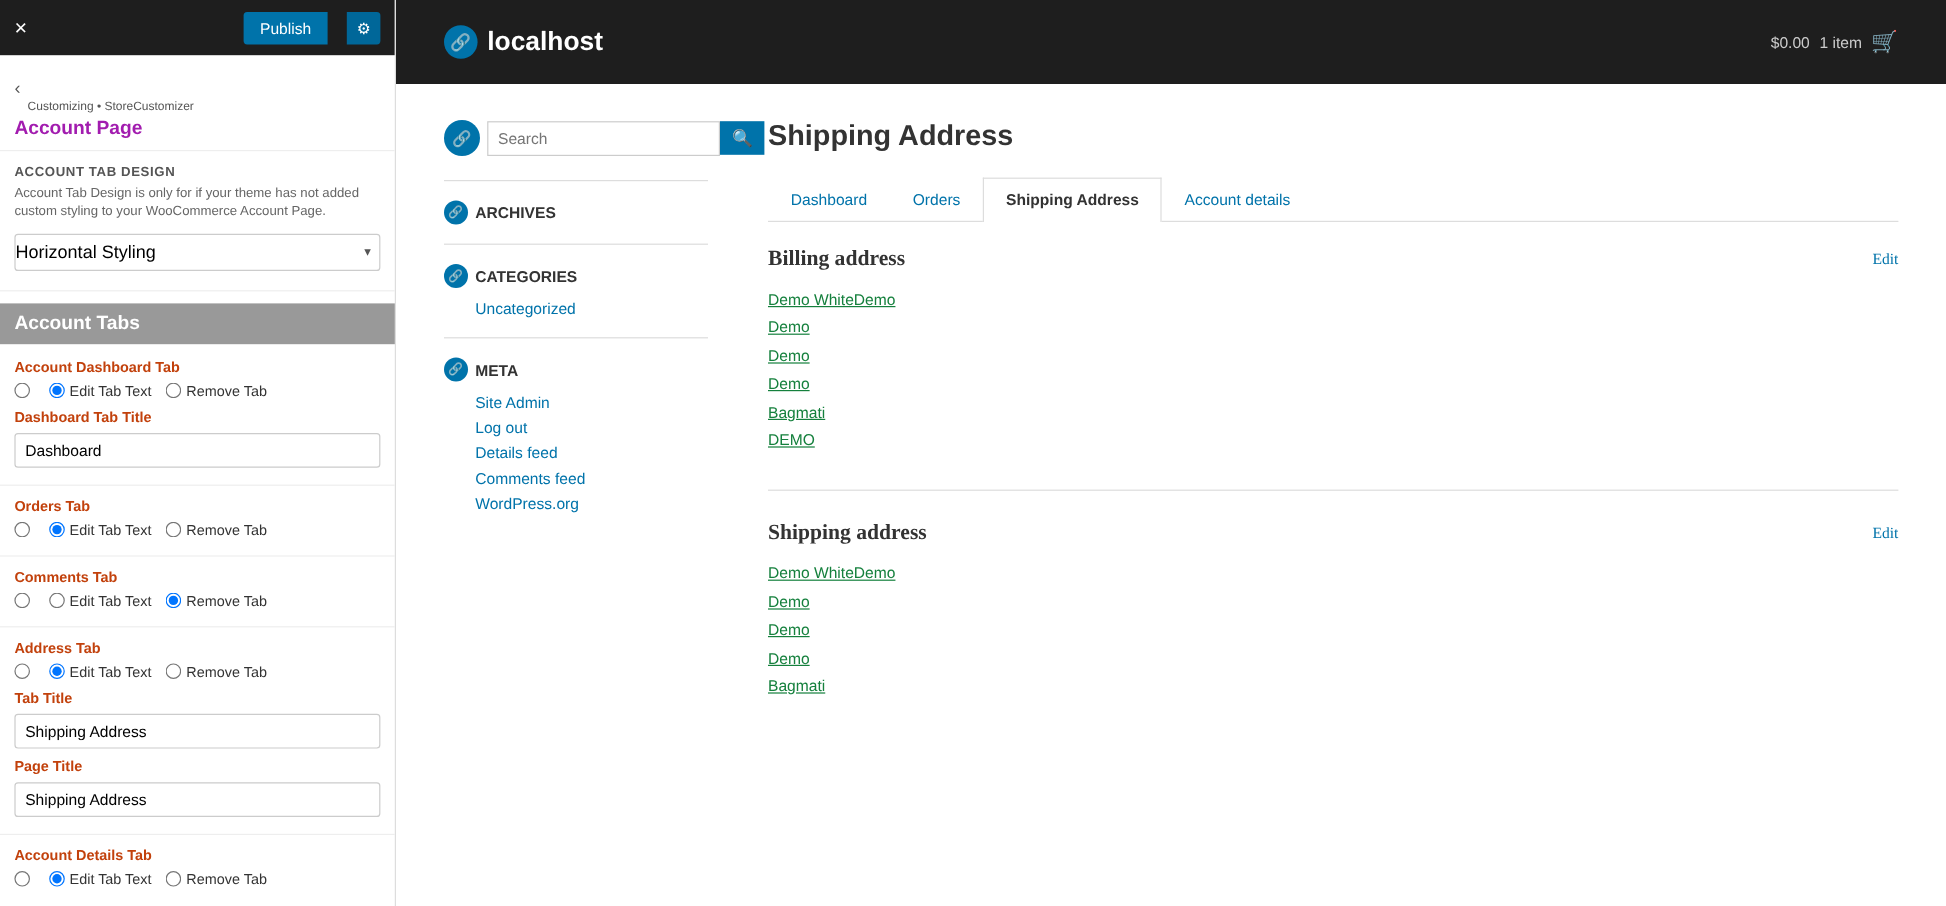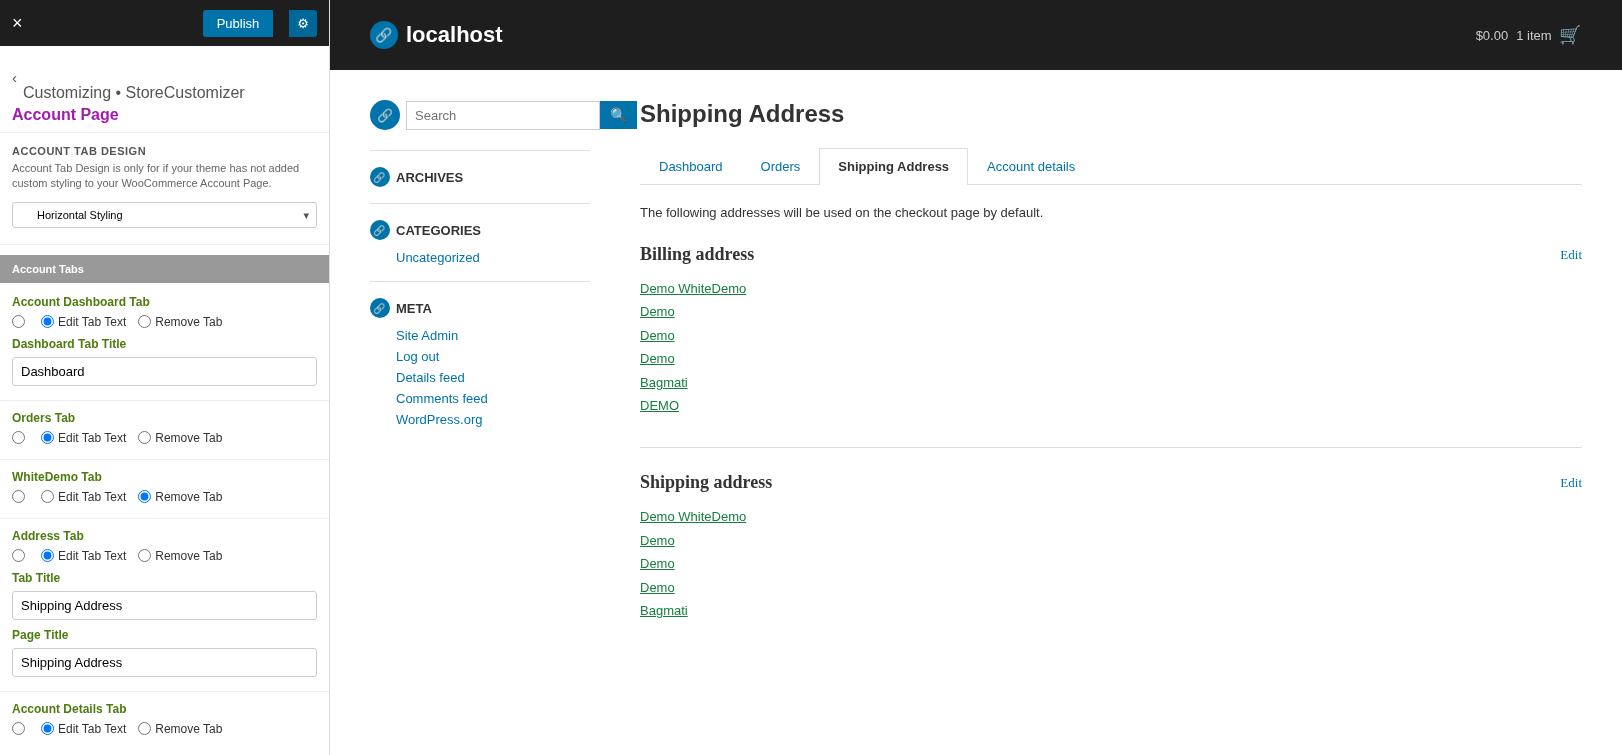--- a/index.html
+++ b/index.html
@@ -55,21 +55,21 @@
       cursor: pointer;
       border-radius: 0 3px 3px 0;
       font-size: 13px;
     }
 
     .breadcrumb-section {
       padding: 10px 12px 8px;
       border-bottom: 1px solid #eee;
     }
     .breadcrumb-text {
-      font-size: 16px;
+      font-size: 10px;
       color: #555;
       margin-top: 28px;
     }
     .back-btn {
       display: flex;
       align-items: center;
       gap: 6px;
       background: none;
       border: none;
       cursor: pointer;
@@ -106,55 +106,55 @@
       line-height: 1.4;
       margin-bottom: 10px;
     }
 
     .styled-select-wrapper {
       position: relative;
       margin-bottom: 16px;
     }
     .styled-select {
       width: 100%;
-      padding: 6px 28px 6px 24px;
+      padding: 6px 28px 6px 0;
       border: 1px solid #ccc;
       border-radius: 3px;
       background: #fff;
-      font-size: 11px;
+      font-size: 15px;
       appearance: none;
       cursor: pointer;
     }
     .styled-select-arrow {
       position: absolute;
       right: 8px;
       top: 50%;
       transform: translateY(-50%);
       pointer-events: none;
       color: #555;
       font-size: 11px;
     }
 
     .gray-section-bar {
       background: #999;
       color: #fff;
       padding: 8px 12px;
-      font-size: 11px;
+      font-size: 16px;
       font-weight: 600;
       margin: 0 -12px;
       margin-bottom: 12px;
     }
 
     .field-group {
       margin-bottom: 14px;
     }
     .field-label {
       font-size: 12px;
       font-weight: 600;
-      color: #4d7c0f;
+      color: #c2410c;
       margin-bottom: 6px;
     }
     .radio-group {
       display: flex;
       align-items: center;
       gap: 12px;
       margin-bottom: 8px;
     }
     .radio-item {
       display: flex;
@@ -467,21 +467,21 @@
         <label class="radio-item">
           <input type="radio" name="orders-tab" style=""> 
             <span>Remove Tab</span>
         </label>
       </div>
     </div>
 
     <hr class="divider">
 
     <div class="field-group">
-      <div class="field-label">WhiteDemo Tab</div>
+      <div class="field-label">Comments Tab</div>
       <div class="radio-group">
         <label class="radio-item">
           <input type="radio" name="downloads-tab" style=""> 
             <span></span>
         </label>
         <label class="radio-item">
           <input type="radio" name="downloads-tab" style=""> 
             <span>Edit Tab Text</span>
         </label>
         <label class="radio-item">
@@ -595,21 +595,20 @@
     <div class="main-content">
       <h1 class="shipping-title">Shipping Address</h1>
 
       <div class="account-tabs">
         <a class="account-tab" href="#">Dashboard</a>
         <a class="account-tab" href="#">Orders</a>
         <a class="account-tab active" href="#">Shipping Address</a>
         <a class="account-tab" href="#">Account details</a>
       </div>
 
-      <p class="address-note">The following addresses will be used on the checkout page by default.</p>
 
       <div class="address-section">
         <div class="address-section-header">
           <h2 class="address-section-title">Billing address</h2>
           <a href="#" class="edit-link">Edit</a>
         </div>
         <div class="address-info">
           <p>Demo WhiteDemo</p>
           <p>Demo</p>
           <p>Demo</p>

